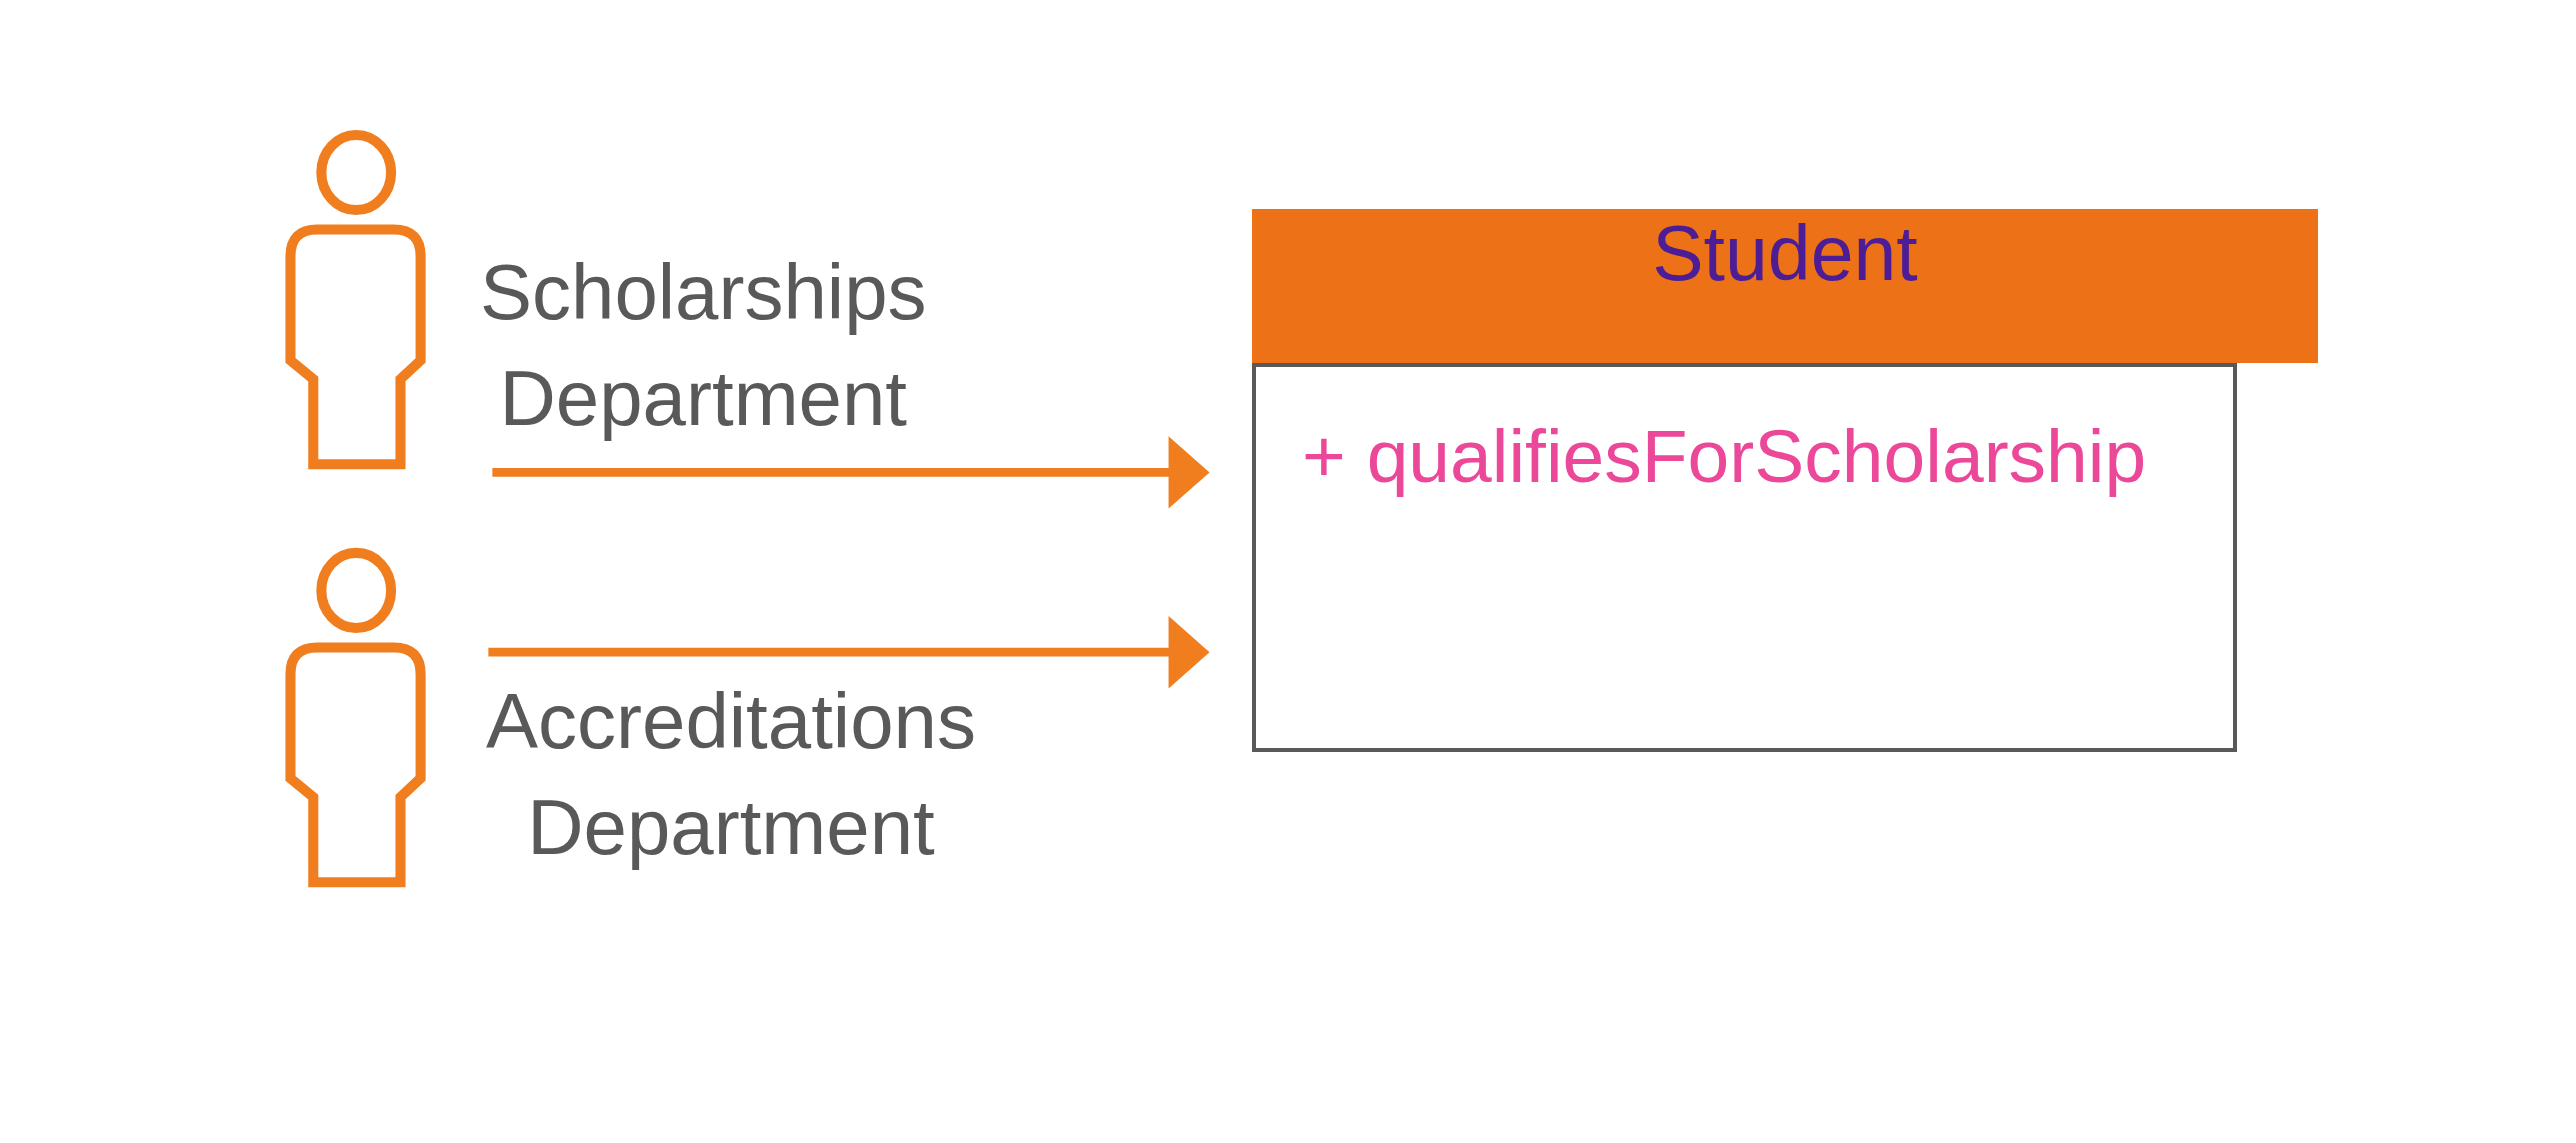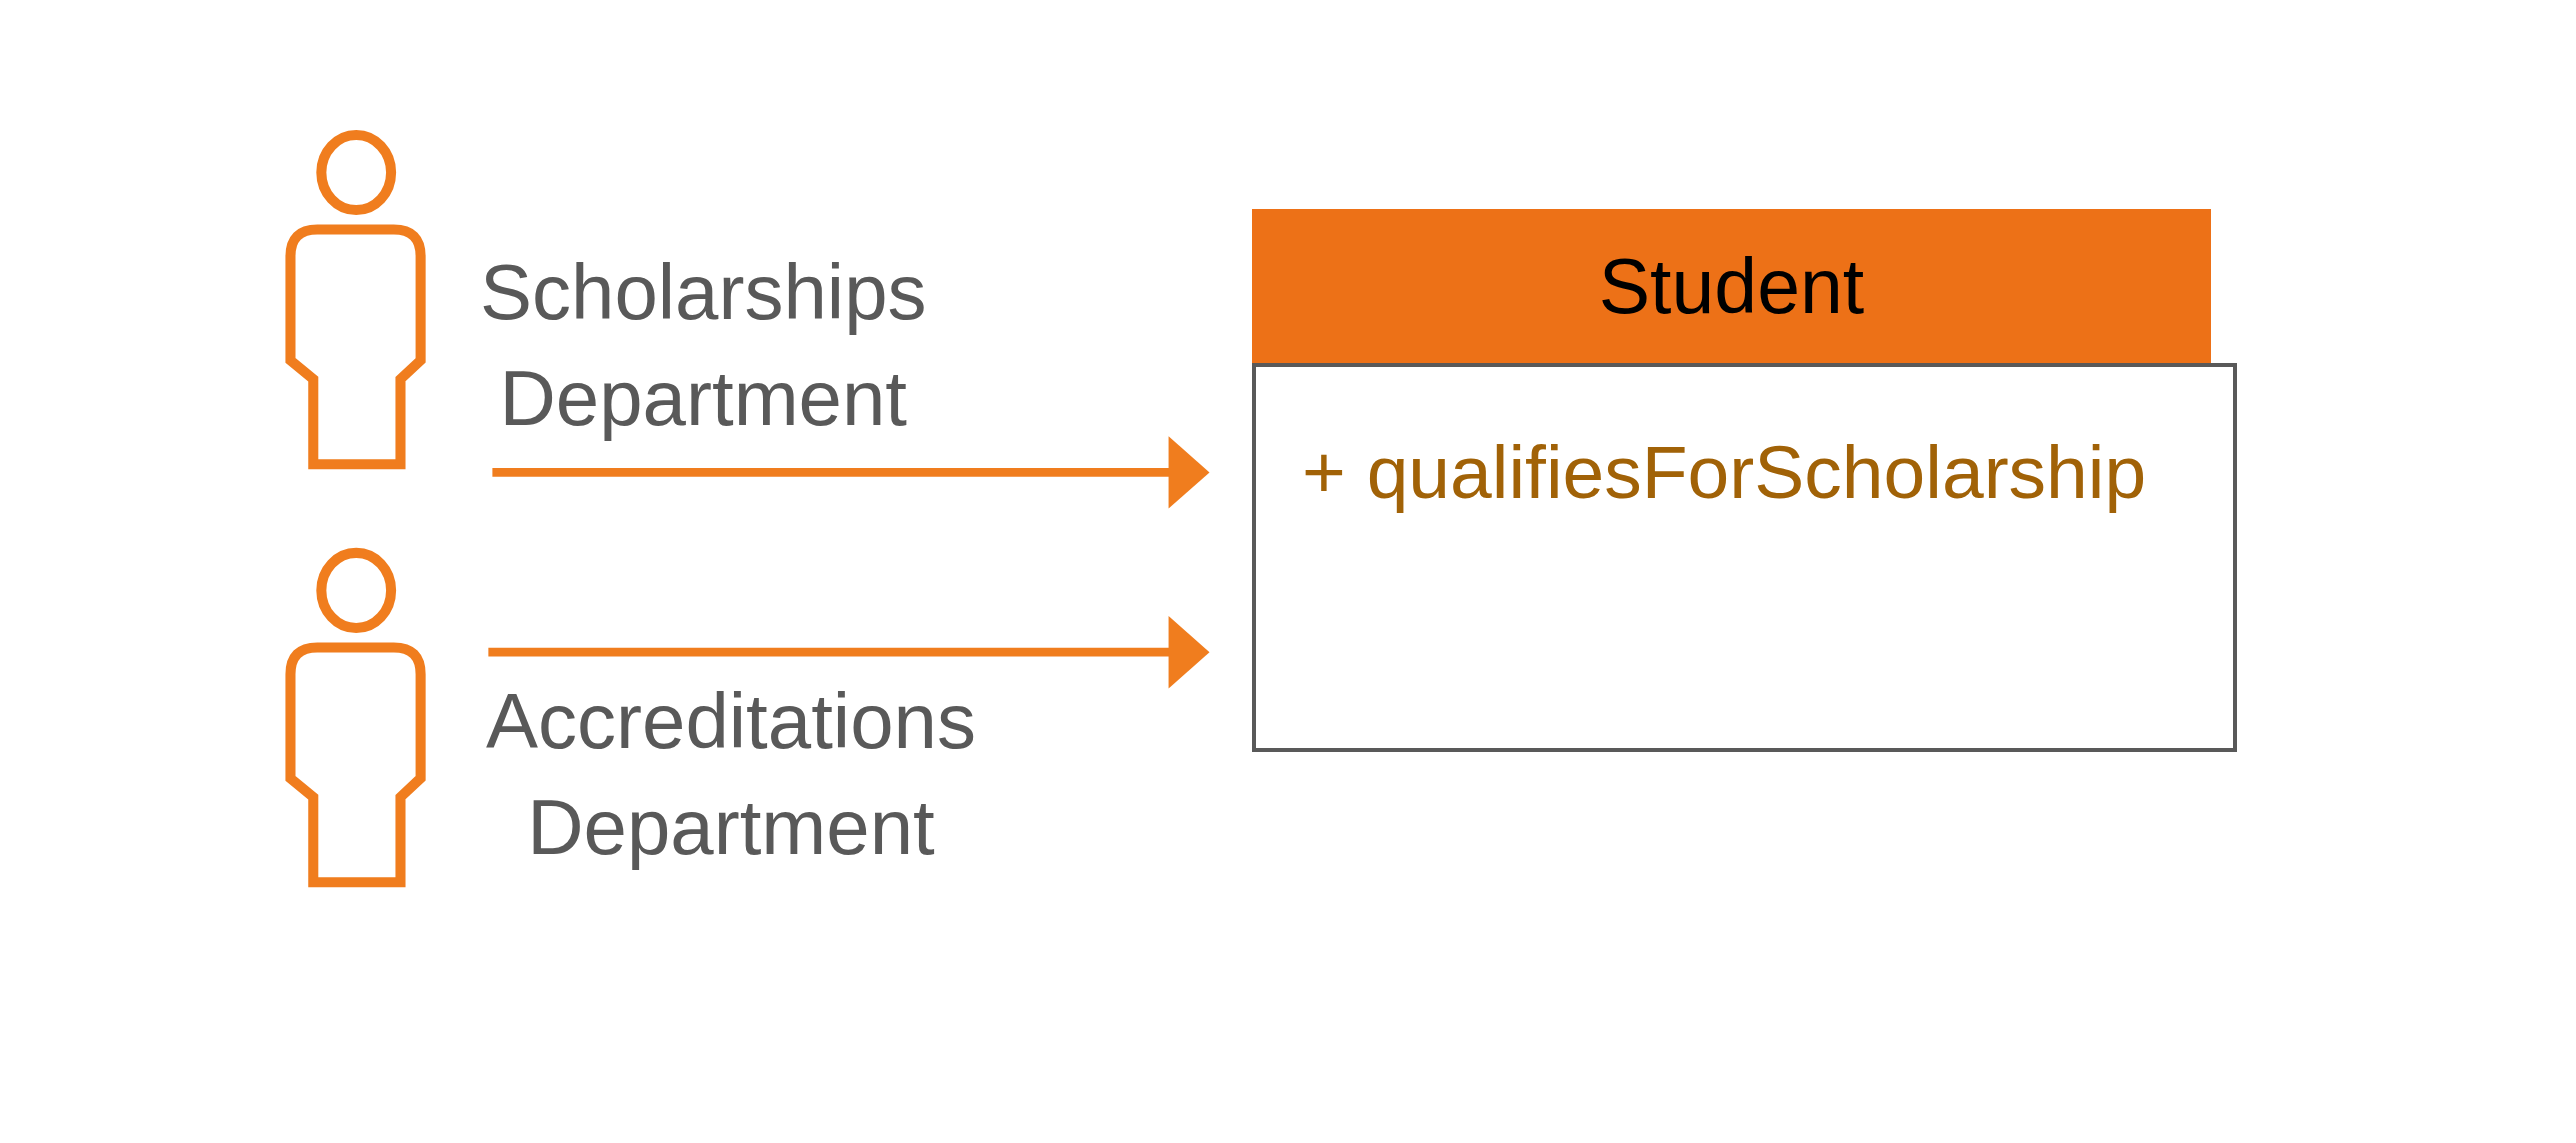--- a/index.html
+++ b/index.html
@@ -24,41 +24,40 @@
   }
   .actor-label span{display:block;text-align:center;}
   .class-box{
     position:absolute;
     left:1252px;top:209px;
     width:985px;height:543px;
   }
   .class-header{
     position:absolute;
     left:0;top:0;
-    width:959px;height:154px;
+    width:1066px;height:154px;
     background:#ED7117;
-    display:flex;align-items:center;justify-content:center;
-    color:#000000;
+    display:flex;justify-content:center;
+    color:#4c1d95;
     font-size:77px;
   }
   .class-body{
     position:absolute;
     left:0;top:154px;
     width:977px;height:381px;
     background:#ffffff;
     border:4px solid #595959;
   }
   .class-attr{
     position:absolute;
-    color:#a16207;
+    color:#ec4899;
     font-size:75px;
     line-height:87px;
     white-space:nowrap;
     left:46px;
-    margin-top:16px;
   }
   .attr-0{top:46px;}
   .attr-1{top:203px;}
 </style>
 </head>
 <body>
 
 <div class="canvas">
 
   <svg class="layer" width="2576" height="1144" viewBox="0 0 3840 1705">

